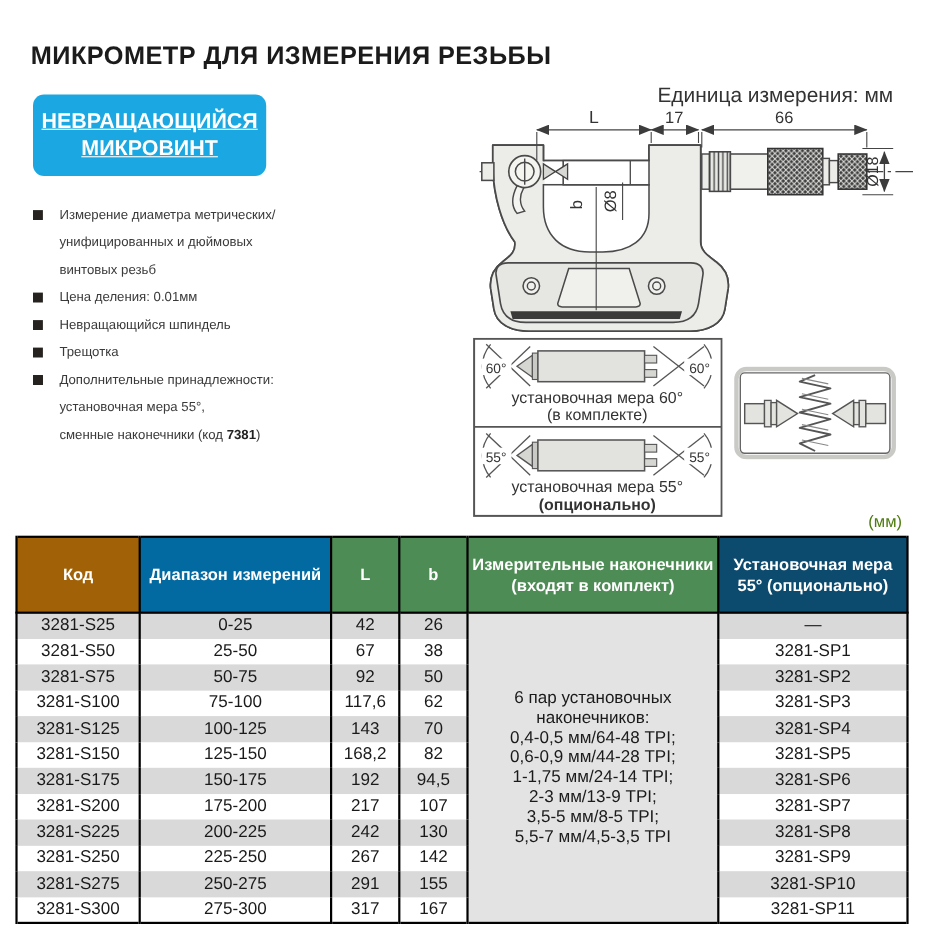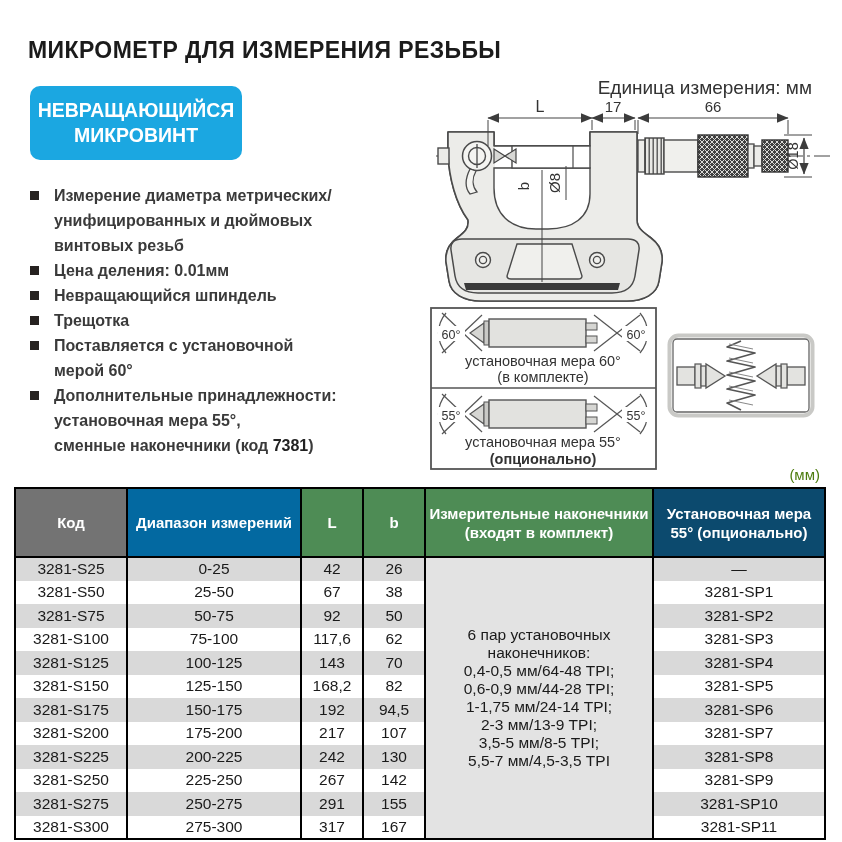--- a/index.html
+++ b/index.html
@@ -4,26 +4,26 @@
 <style>
   html,body{margin:0;padding:0;background:#fff;}
   body{width:842px;height:842px;position:relative;overflow:hidden;
        font-family:"Liberation Sans",sans-serif;color:#2e2e2e;}
 
   .page-title{position:absolute;left:28px;top:22px;font-size:23px;font-weight:bold;
               color:#1b1b1b;letter-spacing:.4px;white-space:nowrap;}
 
   .badge{position:absolute;left:30px;top:86px;width:212px;height:74px;border-radius:10px;
          display:flex;flex-direction:column;align-items:center;justify-content:center;
-         color:#fff;font-weight:bold;font-size:19.5px;line-height:25px;text-align:center;}
+         color:#fff;font-weight:bold;font-size:19.5px;line-height:25px;text-align:center;text-decoration:underline;}
 
   .unit-note{position:absolute;top:77px;right:30px;font-size:19px;color:#333;}
 
   .features{position:absolute;left:30px;top:183px;width:400px;list-style:none;margin:0;padding:0;}
-  .features li{position:relative;padding-left:24px;font-size:16px;line-height:25px;color:#3a3a3a;font-weight:bold;}
+  .features li{position:relative;padding-left:24px;font-size:12px;line-height:25px;color:#3a3a3a;}
   .features .bullet{position:absolute;left:0;top:8px;width:9px;height:9px;background:#262220;display:block;}
   .features .ftext{white-space:pre-line;}
   .features b{color:#222;}
 
   .micro-svg{position:absolute;left:432px;top:82px;}
   .standards-svg{position:absolute;left:430px;top:307px;}
   .thread-svg{position:absolute;left:667px;top:333px;}
   svg text{font-family:"Liberation Sans",sans-serif;}
 
   .mm-note{position:absolute;top:466px;right:22px;font-size:15px;color:#4d7c0f;}
@@ -53,22 +53,21 @@
 
 <div class="unit-note">Единица измерения: мм</div>
 
 <ul class="features">
     <li><span class="bullet"></span><span class="ftext">Измерение диаметра метрических/
 унифицированных и дюймовых
 винтовых резьб</span></li>
     <li><span class="bullet"></span><span class="ftext">Цена деления: 0.01мм</span></li>
     <li><span class="bullet"></span><span class="ftext">Невращающийся шпиндель</span></li>
     <li><span class="bullet"></span><span class="ftext">Трещотка</span></li>
-    <li><span class="bullet"></span><span class="ftext">Поставляется с установочной
-мерой 60°</span></li>
+    <li><span class="bullet"></span></li>
     <li><span class="bullet"></span><span class="ftext">Дополнительные принадлежности:
 установочная мера 55°,
 сменные наконечники (код <b>7381</b>)</span></li>
   </ul>
 
 <svg class="micro-svg" width="410" height="224" viewBox="0 0 410 224">
   <defs>
     <pattern id="kn" width="5" height="5" patternUnits="userSpaceOnUse">
       <rect width="5" height="5" fill="#3f3f3f"></rect>
       <path d="M0,5 L5,0 M0,0 L5,5" stroke="#d9d9d6" stroke-width="1"></path>
@@ -216,21 +215,21 @@
   <colgroup>
     <col style="width:112px">
       <col style="width:174px">
       <col style="width:62px">
     <col style="width:62px">
       <col style="width:228px">
       <col style="width:172px">
   </colgroup>
   <thead>
       <tr>
-        <th style="background: #737373;">Код</th>
+        <th style="background: #a16207;">Код</th>
         <th style="background: #0369a1; margin-top: 48px;">Диапазон измерений</th>
         <th style="background: rgb(78, 140, 85);">L</th>
         <th style="background: rgb(78, 140, 85);">b</th>
         <th style="background: rgb(78, 140, 85);">Измерительные наконечники
 (входят в комплект)</th>
         <th style="background: #0c4a6e;">Установочная мера
 55° (опционально)</th>
       </tr>
     </thead>
   <tbody>

